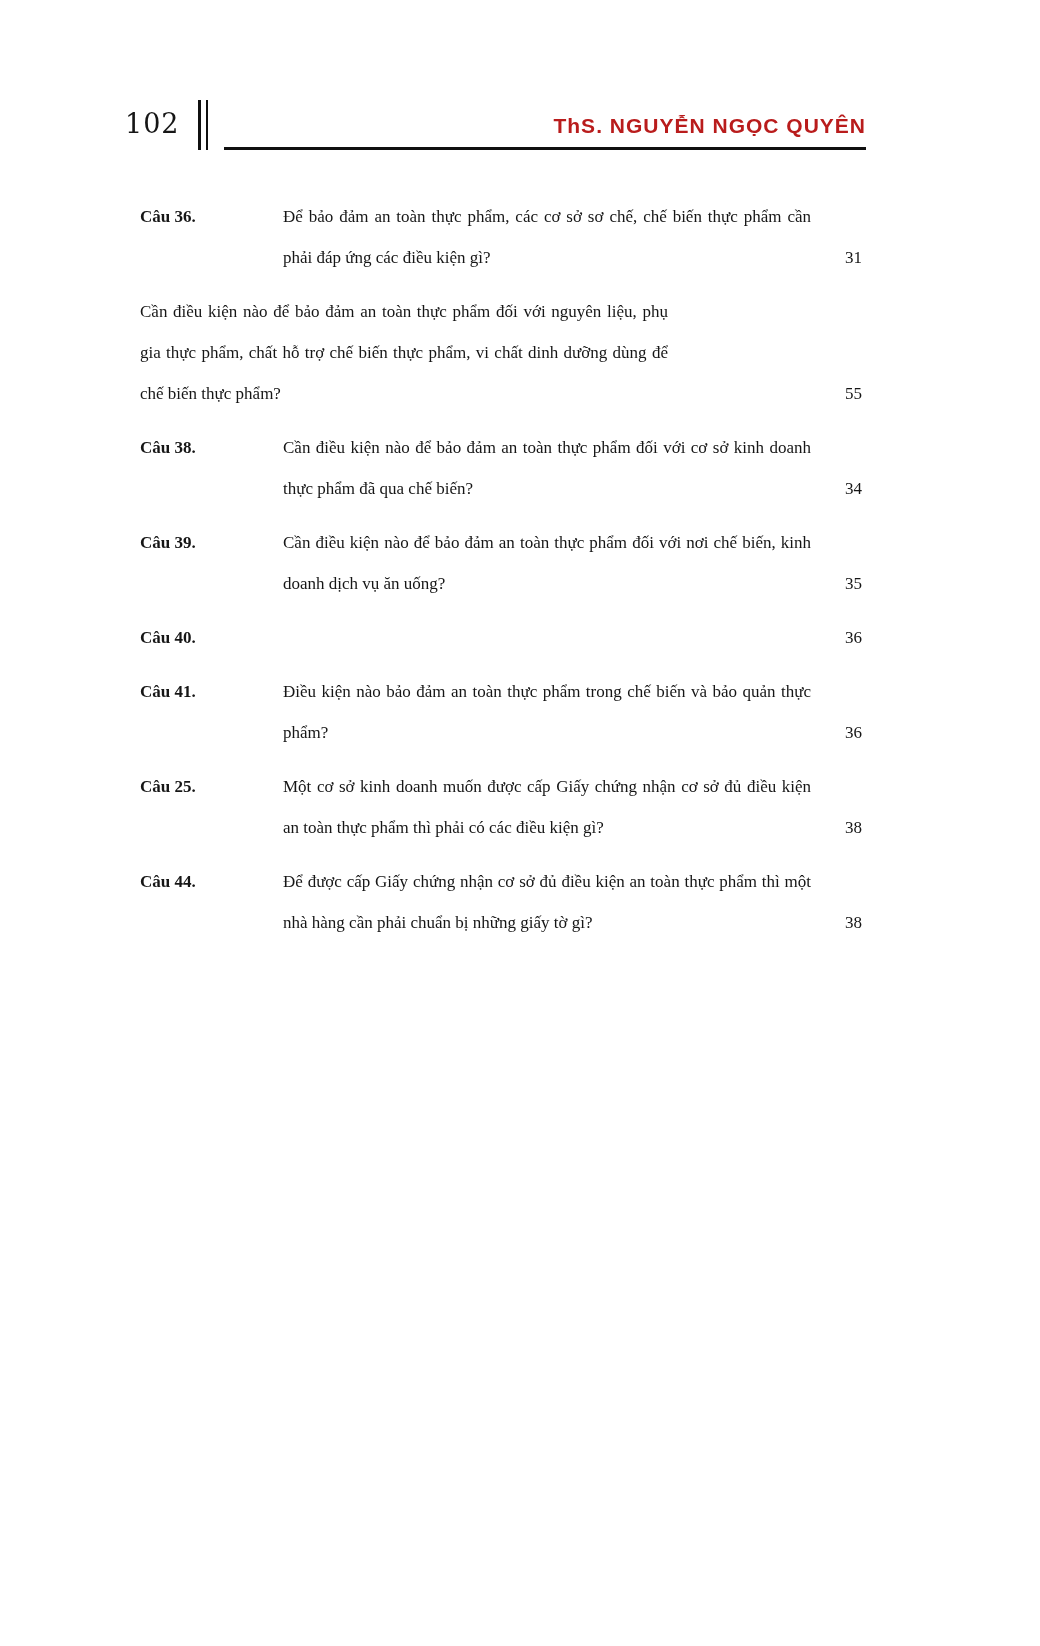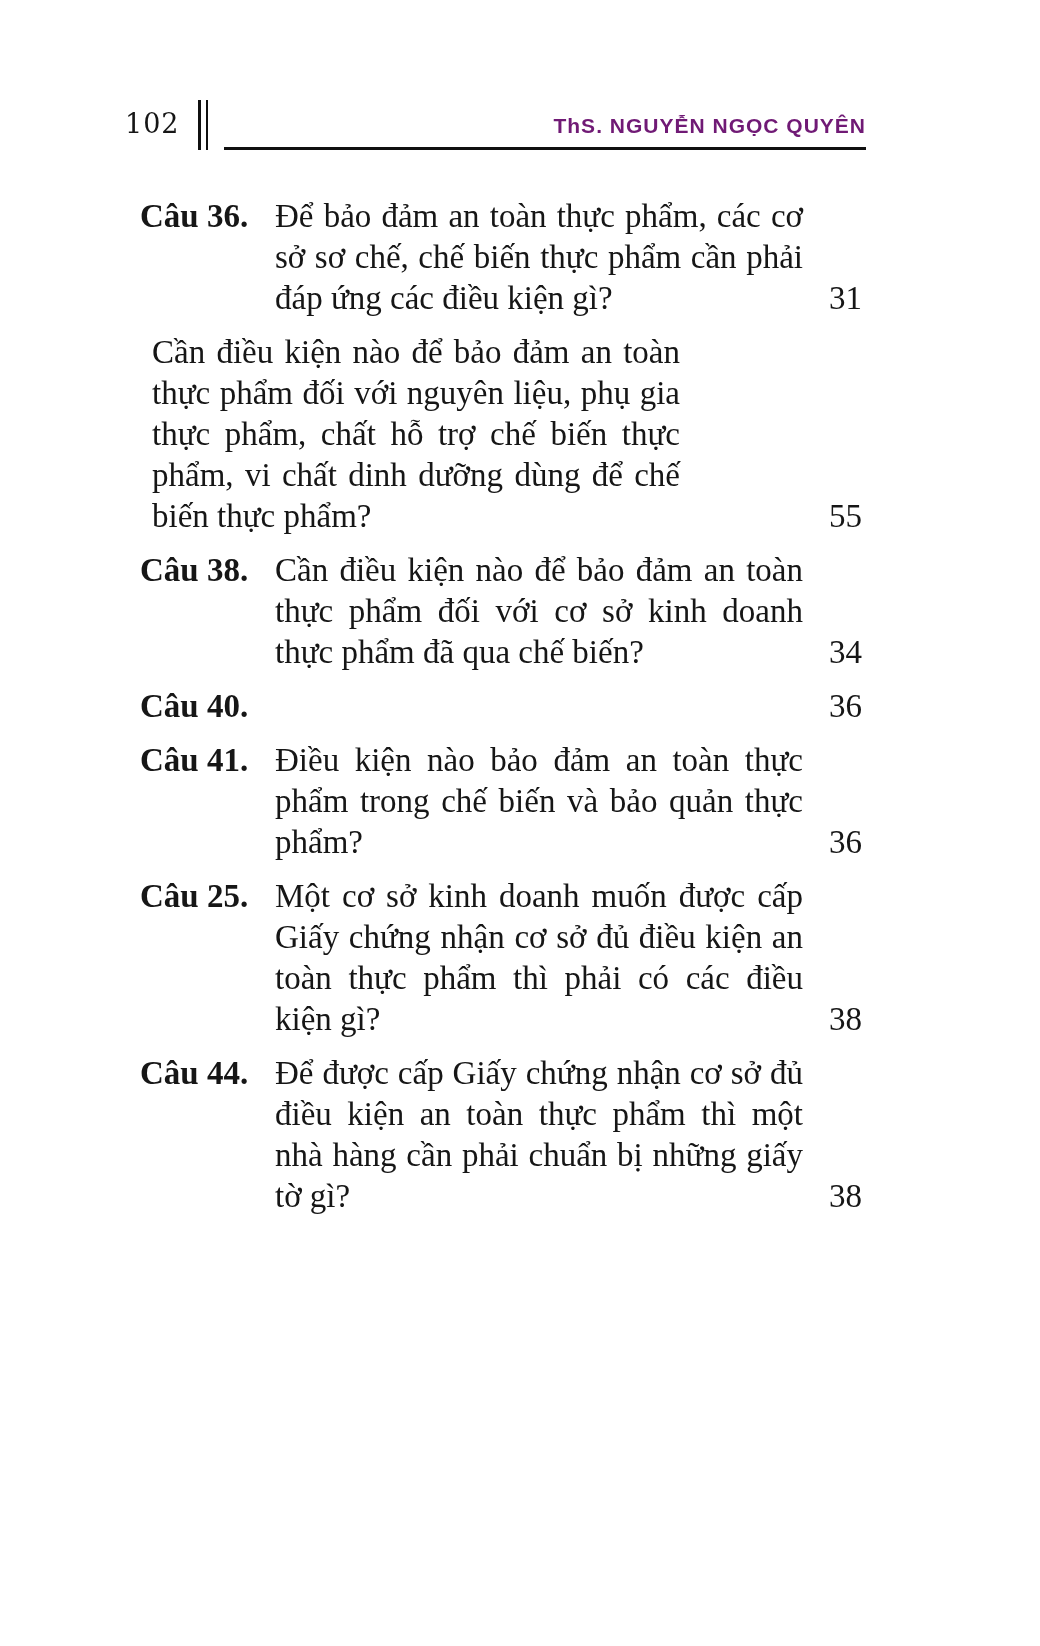--- a/index.html
+++ b/index.html
@@ -44,50 +44,50 @@
     display: flex;
     flex-direction: column;
   }
   .running-title {
     font-family: "Liberation Sans", "DejaVu Sans", sans-serif;
     font-size: 21px;
     font-weight: bold;
     letter-spacing: 1px;
     text-align: right;
     padding-bottom: 9px;
-    color: #701a75;
+    color: #b91c1c;
   }
   .header-rule {
     height: 3px;
     background: #101010;
   }
 
   
   .toc {
     position: absolute;
     top: 196px;
     left: 140px;
     width: 722px;
   }
   .entry {
     position: relative;
     display: flex;
     margin-bottom: 13px;
-    font-size: 33px;
+    font-size: 17px;
     line-height: 41px;
+    gap: 20px;
   }
   .entry-label {
     flex: 0 0 123px;
     font-weight: bold;
   }
   .entry-text {
     width: 528px;
     text-align: justify;
     text-justify: inter-word;
-    margin-left: 12px;
   }
   .entry-page {
     position: absolute;
     right: 0;
     bottom: 0;
     width: 70px;
     text-align: right;
     line-height: 41px;
   }
 </style>
@@ -117,20 +117,25 @@
       <div class="entry-text">Cần điều kiện nào để bảo đảm an toàn thực phẩm đối với nguyên liệu, phụ gia thực phẩm, chất hỗ trợ chế biến thực phẩm, vi chất dinh dưỡng dùng để chế biến thực phẩm?</div>
       <div class="entry-page">55</div>
     </div>
 
     <div class="entry">
       <div class="entry-label">Câu 38.</div>
       <div class="entry-text">Cần điều kiện nào để bảo đảm an toàn thực phẩm đối với cơ sở kinh doanh thực phẩm đã qua chế biến?</div>
       <div class="entry-page">34</div>
     </div>
 
+    <div class="entry">
+      <div class="entry-label">Câu 39.</div>
+      <div class="entry-text">Cần điều kiện nào để bảo đảm an toàn thực phẩm đối với nơi chế biến, kinh doanh dịch vụ ăn uống?</div>
+      <div class="entry-page">35</div>
+    </div>
 
     <div class="entry">
       <div class="entry-label">Câu 40.</div>
       <div class="entry-page">36</div>
     </div>
 
     <div class="entry">
       <div class="entry-label">Câu 41.</div>
       <div class="entry-text">Điều kiện nào bảo đảm an toàn thực phẩm trong chế biến và bảo quản thực phẩm?</div>
       <div class="entry-page">36</div>

